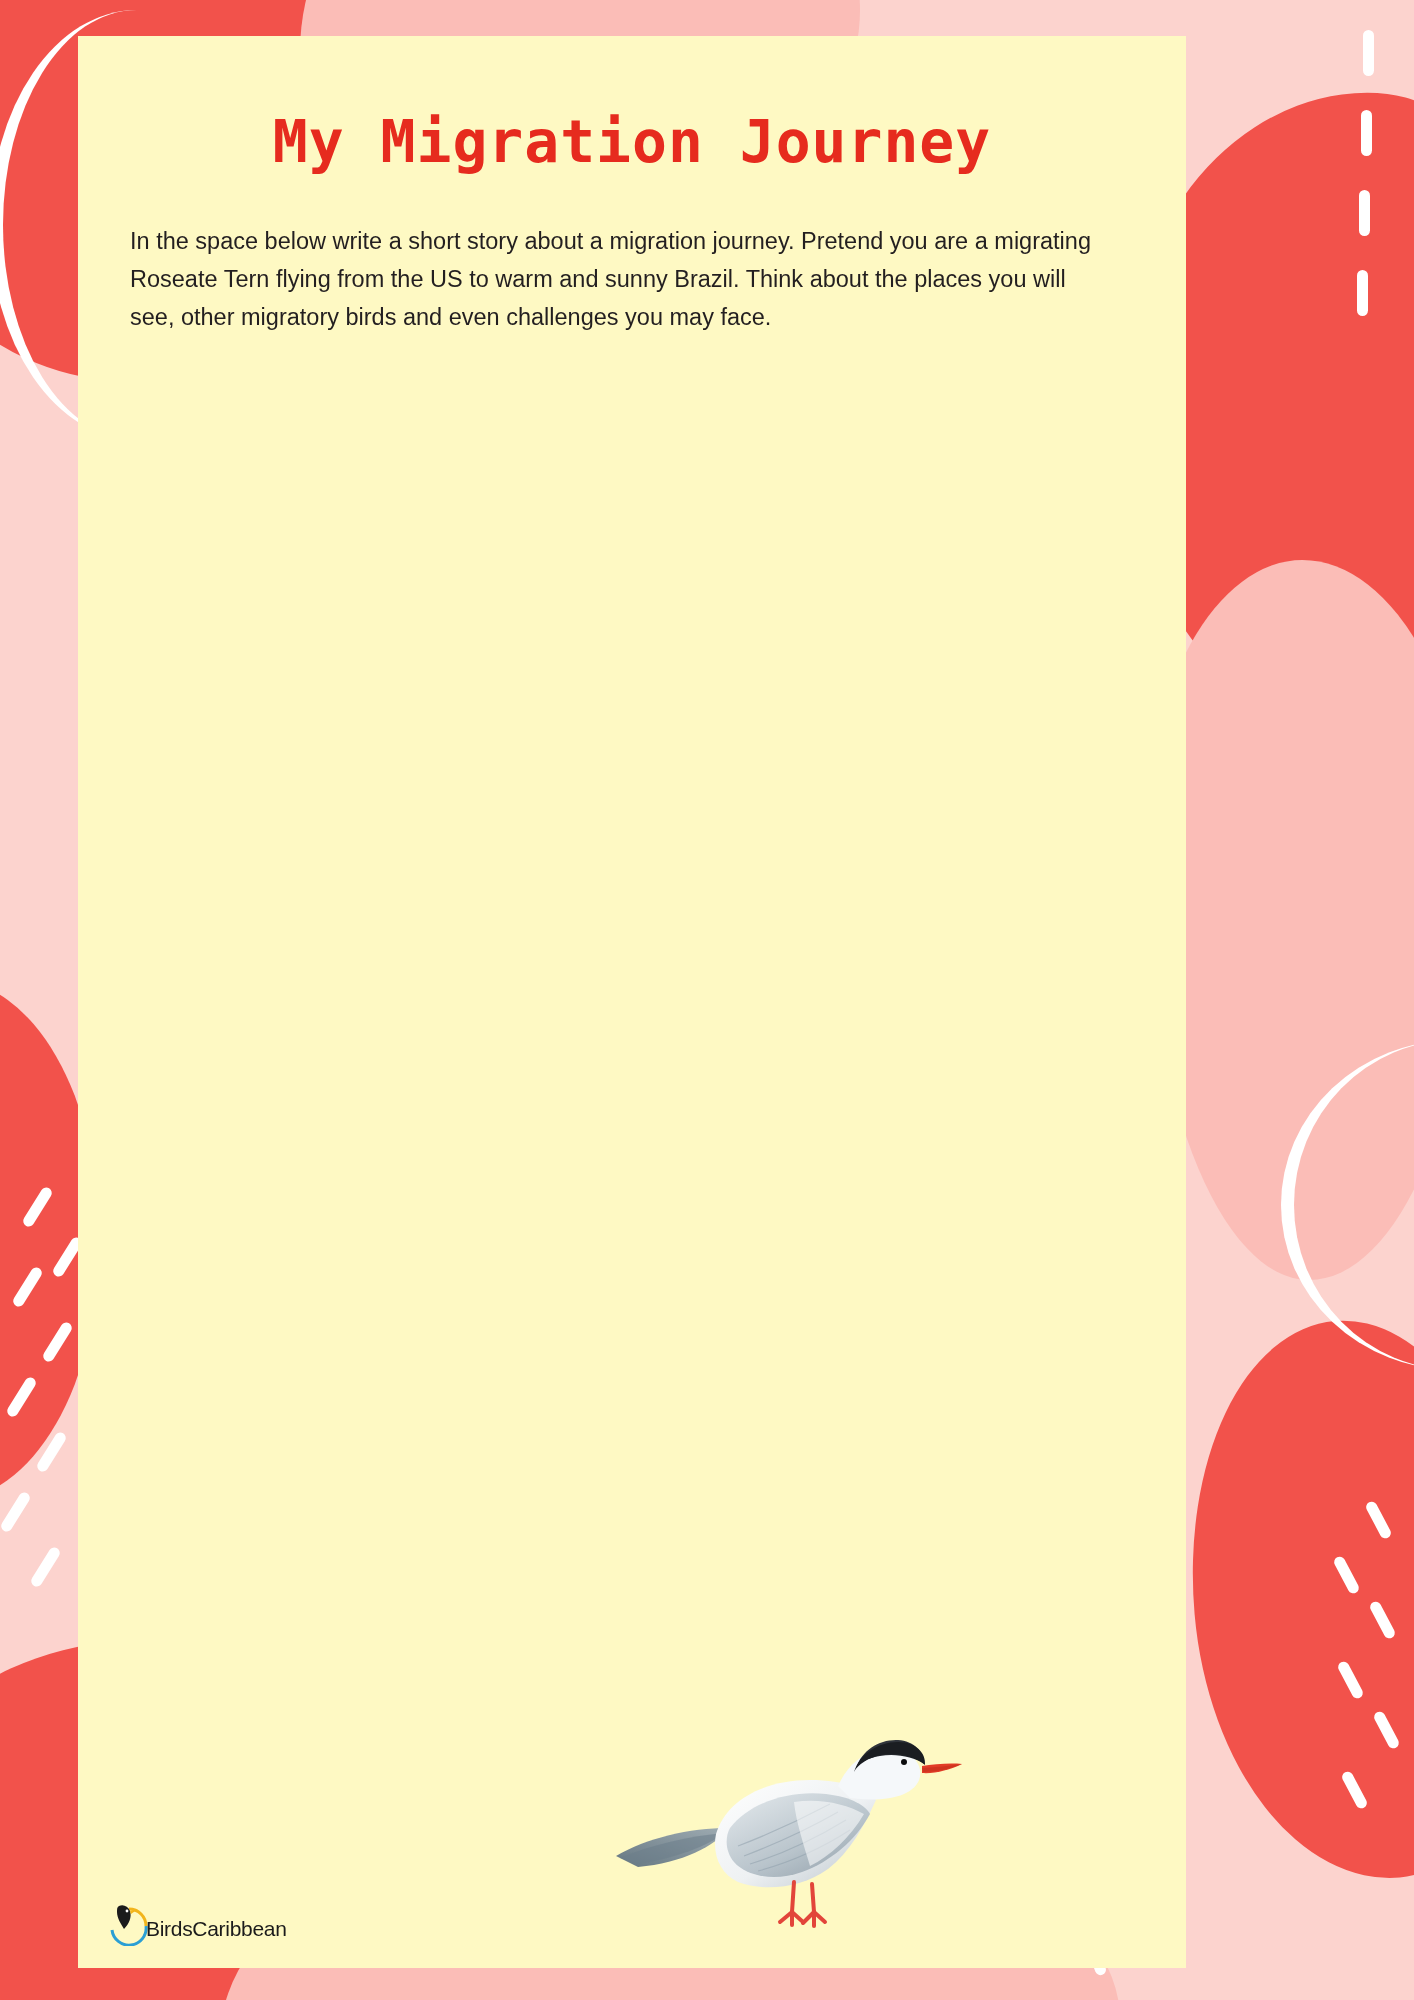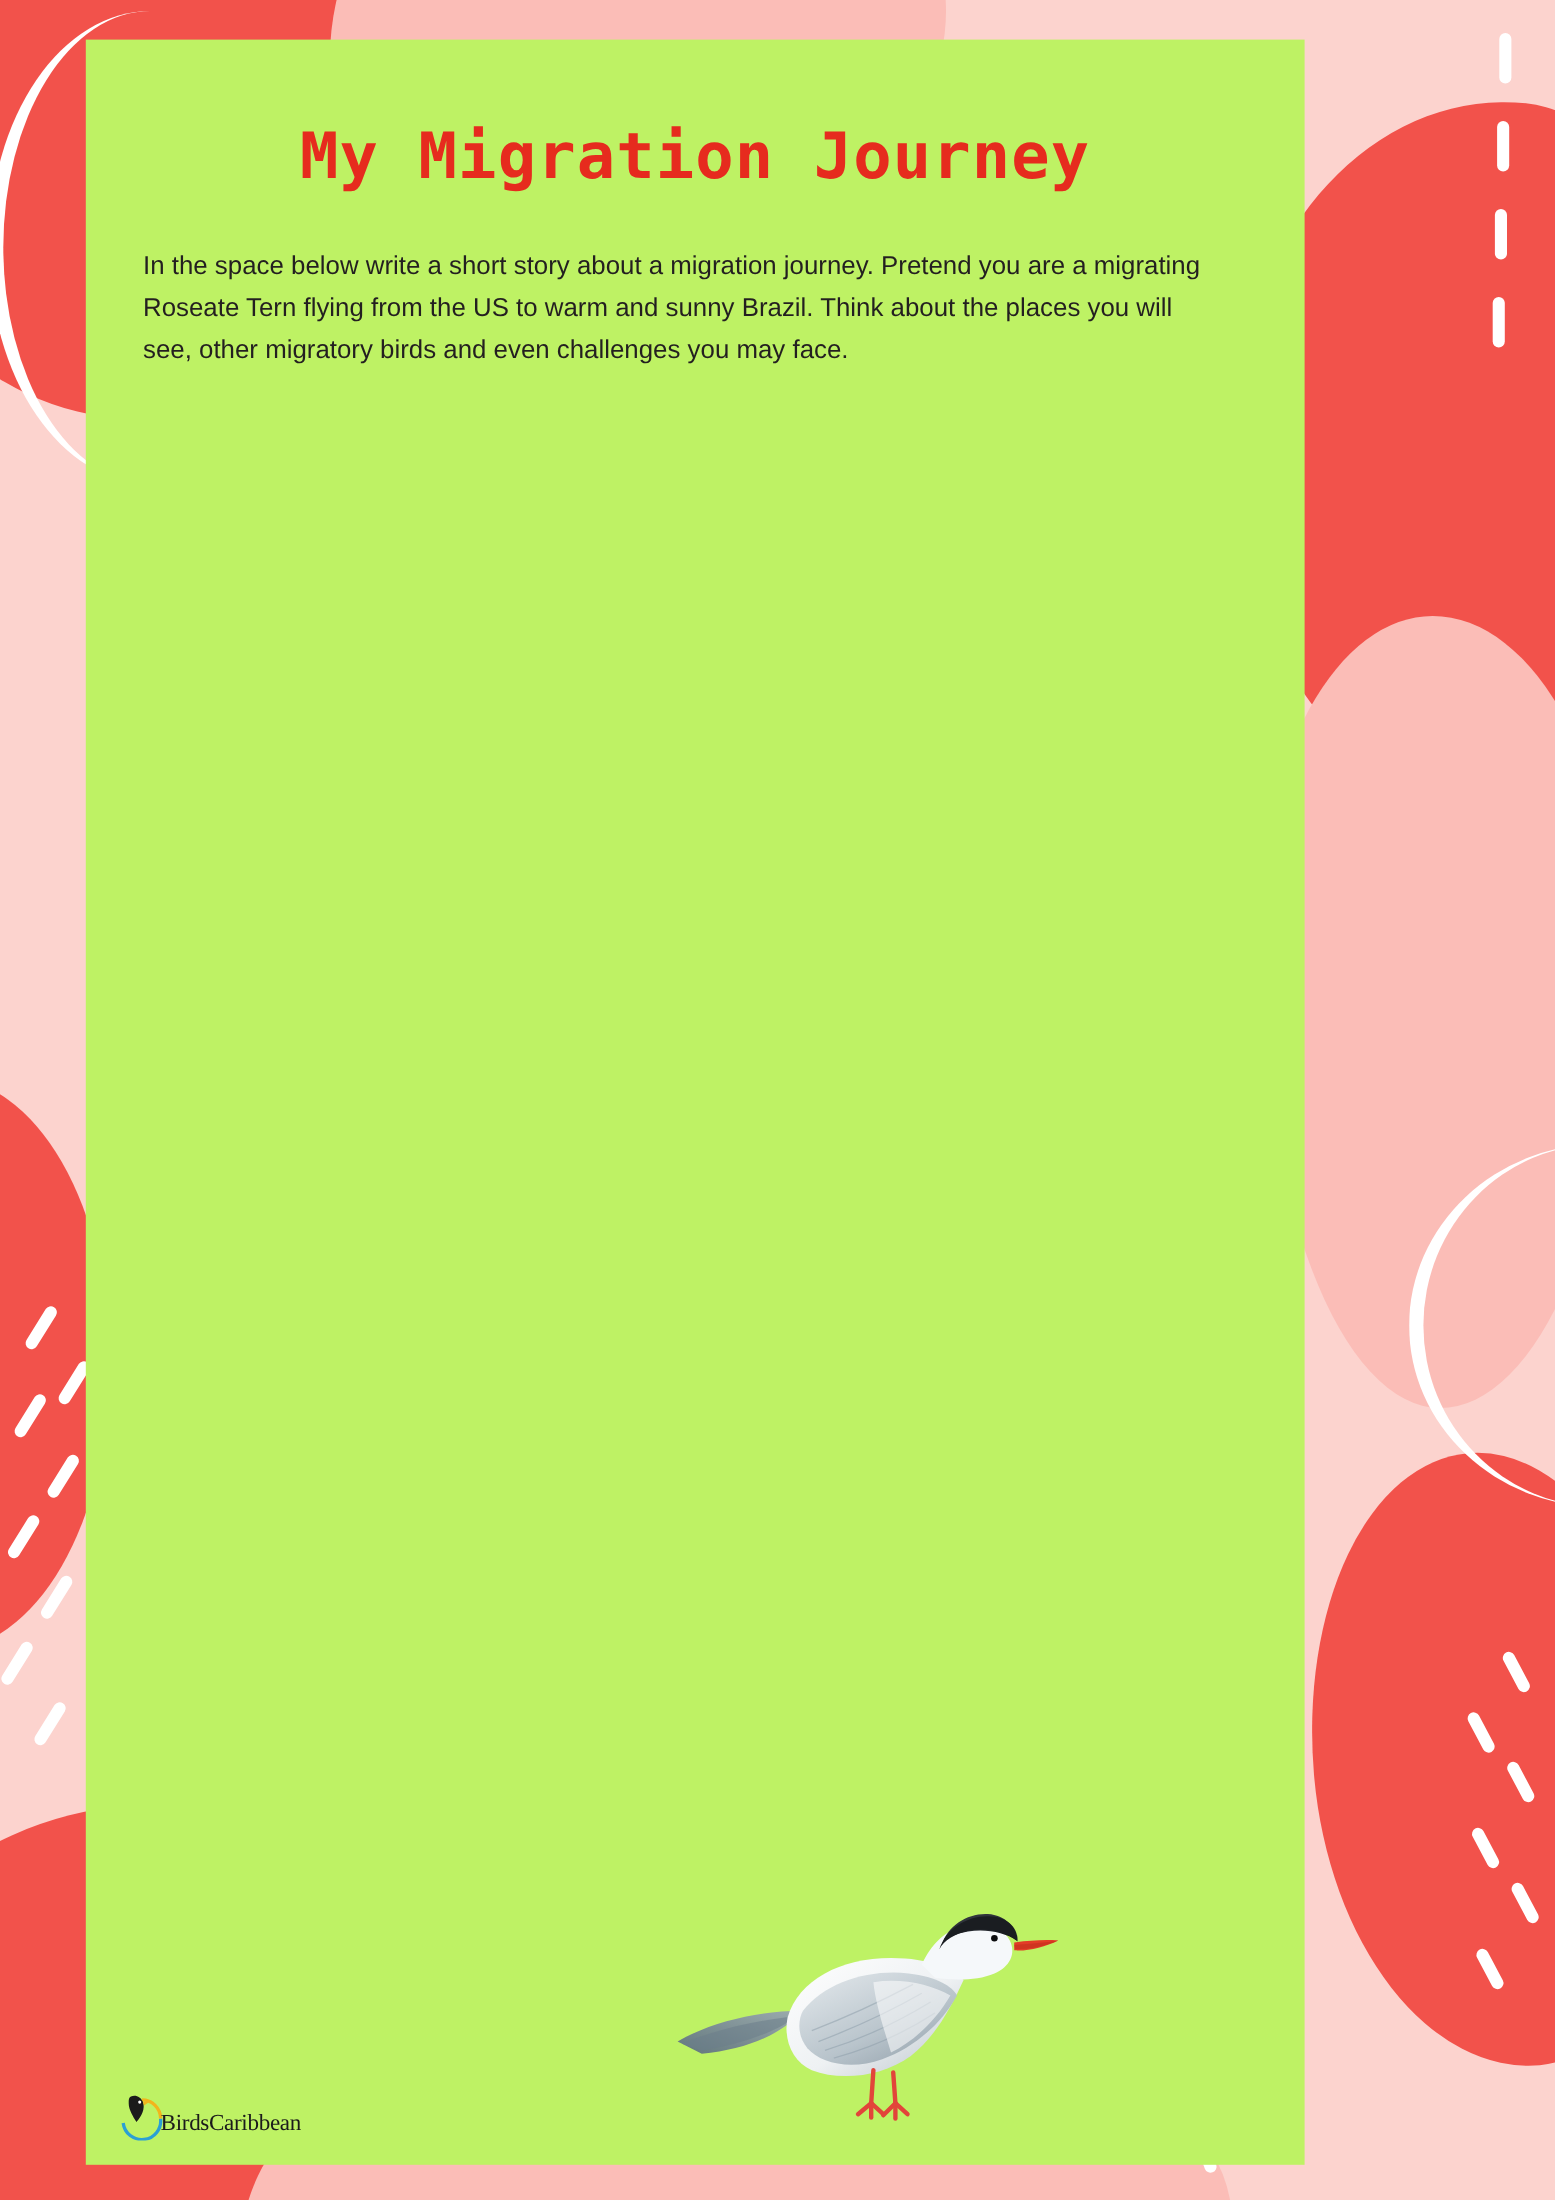--- a/index.html
+++ b/index.html
@@ -105,21 +105,21 @@
     border-radius: 6px;
   }
 
   
   #paper {
     position: absolute;
     left: 78px;
     top: 36px;
     width: 1108px;
     height: 1932px;
-    background: #bef264;
+    background: #fef9c3;
     box-shadow: 0 0 0 rgba(0,0,0,0);
     overflow: hidden;
   }
 
   #worksheet-title {
     margin: 0;
     padding-top: 72px;
     text-align: center;
     color: #e62b1e;
     font-family: "DejaVu Sans Mono", monospace;
@@ -160,21 +160,21 @@
     bottom: 22px;
     display: flex;
     align-items: center;
     gap: 2px;
   }
   #logo .logo-mark {
     width: 46px; height: 46px;
     position: relative;
   }
   #logo .logo-text {
-    font-family: Liberation Serif, serif;
+    font-family: Liberation Sans, sans-serif;
     font-size: 21px;
     color: #1b1b1b;
     letter-spacing: -0.3px;
     position: relative;
     left: -8px;
     top: 6px;
   }
 </style>
 </head>
 <body>

